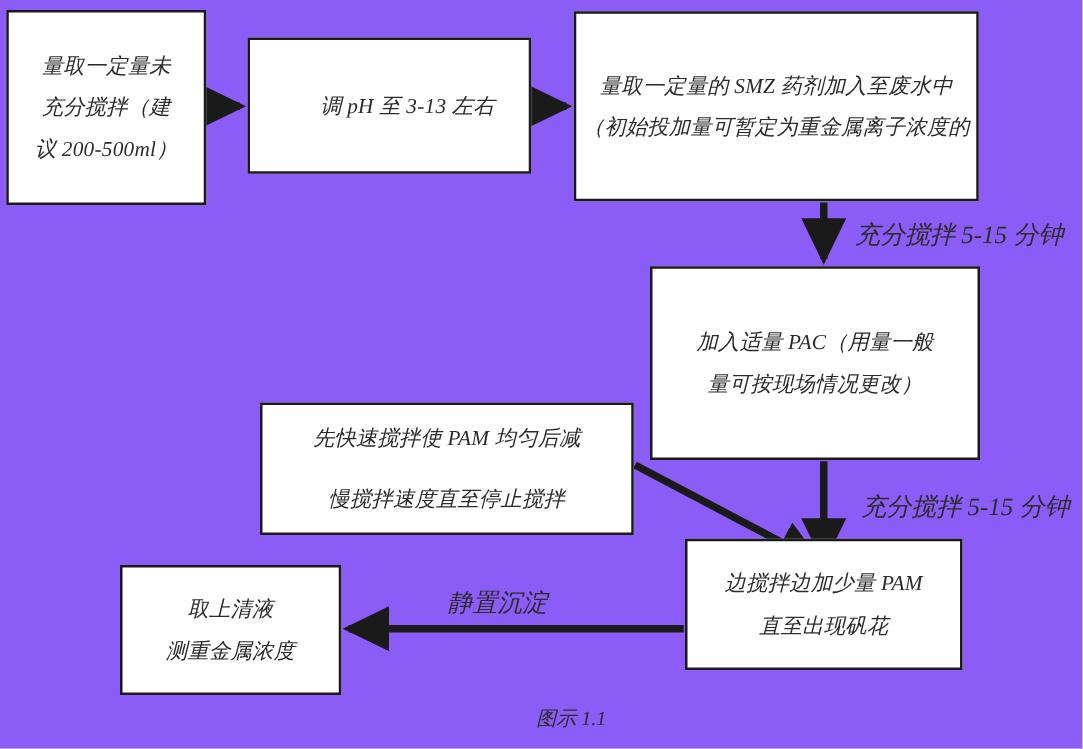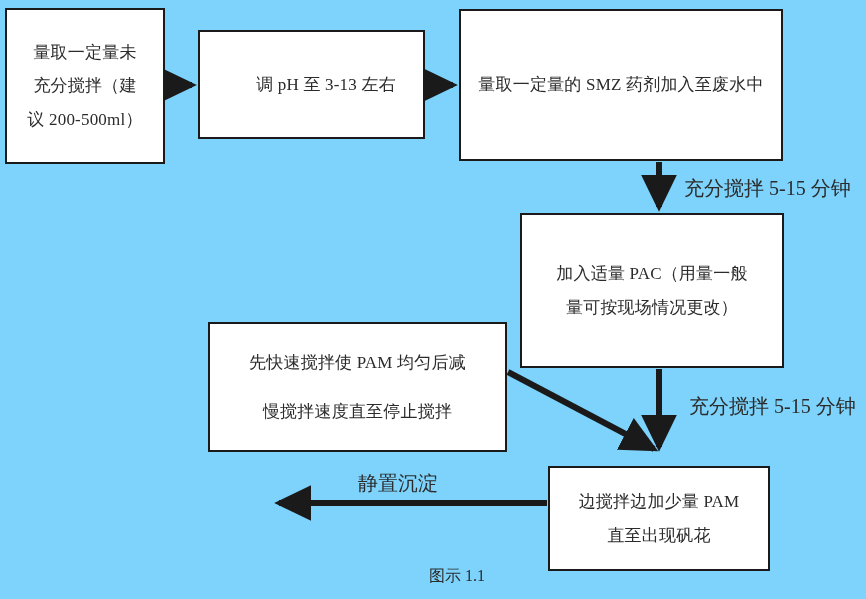--- a/index.html
+++ b/index.html
@@ -8,22 +8,23 @@
     padding: 0;
     background: #ffffff;
   }
   body {
     font-family: "Liberation Serif", "DejaVu Serif", serif;
   }
   #canvas {
     position: relative;
     width: 866px;
     height: 599px;
-    background: #7dd3fc;
+    background: #8b5cf6;
     overflow: hidden;
+    font-style: italic;
   }
   .node {
     position: absolute;
     box-sizing: border-box;
     border: 2px solid #1a1a1a;
     background: #ffffff;
     display: flex;
     flex-direction: column;
     align-items: center;
     justify-content: center;
@@ -92,37 +93,42 @@
     <span class="line">充分搅拌（建</span>
     <span class="line">议 200-500ml）</span>
   </div>
 
   <div class="node" style="left:198px; top:30px; width:227px; height:109px;padding-left:35px;">
     <span class="line">调 pH 至 3-13 左右</span>
   </div>
 
   <div class="node" style="left:459px; top:9px; width:324px; height:152px;">
     <span class="line">量取一定量的 SMZ 药剂加入至废水中</span>
+    <span class="line">（初始投加量可暂定为重金属离子浓度的</span>
   </div>
 
   <div class="node" style="left:520px; top:213px; width:264px; height:155px;">
     <span class="line">加入适量 PAC（用量一般</span>
     <span class="line">量可按现场情况更改）</span>
   </div>
 
-  <div class="node" style="left:208px; top:322px; width:299px; height:130px;gap:16px;">
+  <div class="node" style="left:208px; top:322px; width:299px; height:106px;gap:16px;">
     <span class="line">先快速搅拌使 PAM 均匀后减</span>
     <span class="line">慢搅拌速度直至停止搅拌</span>
   </div>
 
-  <div class="node" style="left:548px; top:466px; width:222px; height:105px;">
+  <div class="node" style="left:548px; top:431px; width:222px; height:105px;">
     <span class="line">边搅拌边加少量 PAM</span>
     <span class="line">直至出现矾花</span>
   </div>
 
+  <div class="node" style="left:96px; top:452px; width:177px; height:104px;">
+    <span class="line">取上清液</span>
+    <span class="line">测重金属浓度</span>
+  </div>
 
   <div class="edge-label" style="left:684px; top:178px;">充分搅拌 5-15 分钟</div>
   <div class="edge-label" style="left:689px; top:396px;">充分搅拌 5-15 分钟</div>
   <div class="edge-label" style="left:358px; top:473px;">静置沉淀</div>
 
   <div class="caption" style="left:0; top:568px; width:866px;margin-left:24px;">图示 1.1</div>
 
 </div>
 
 </body></html>

